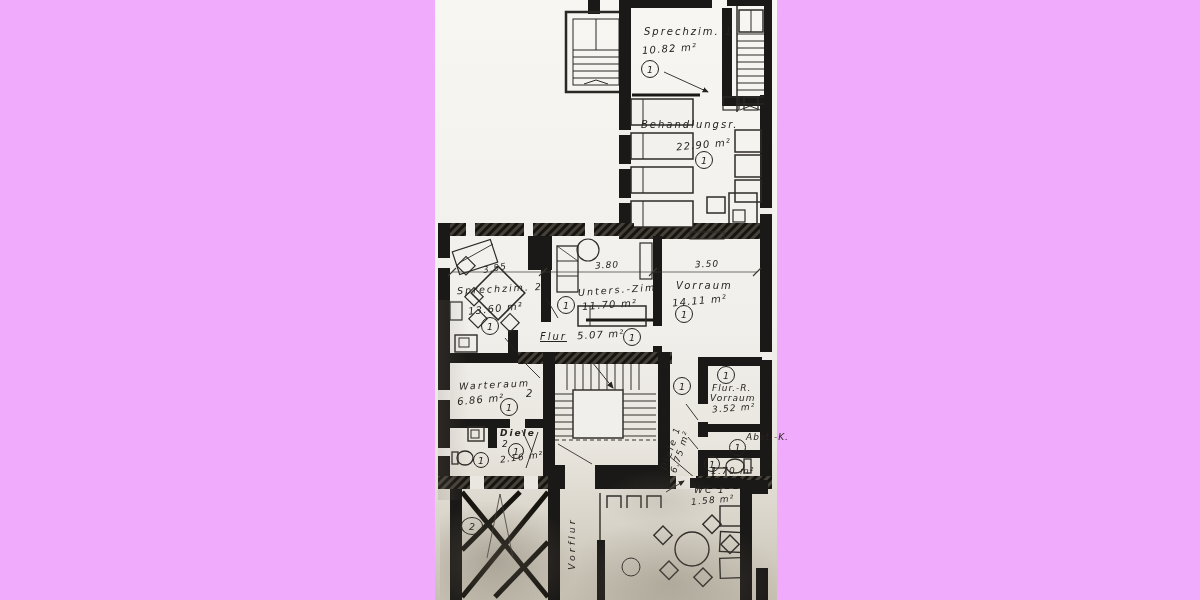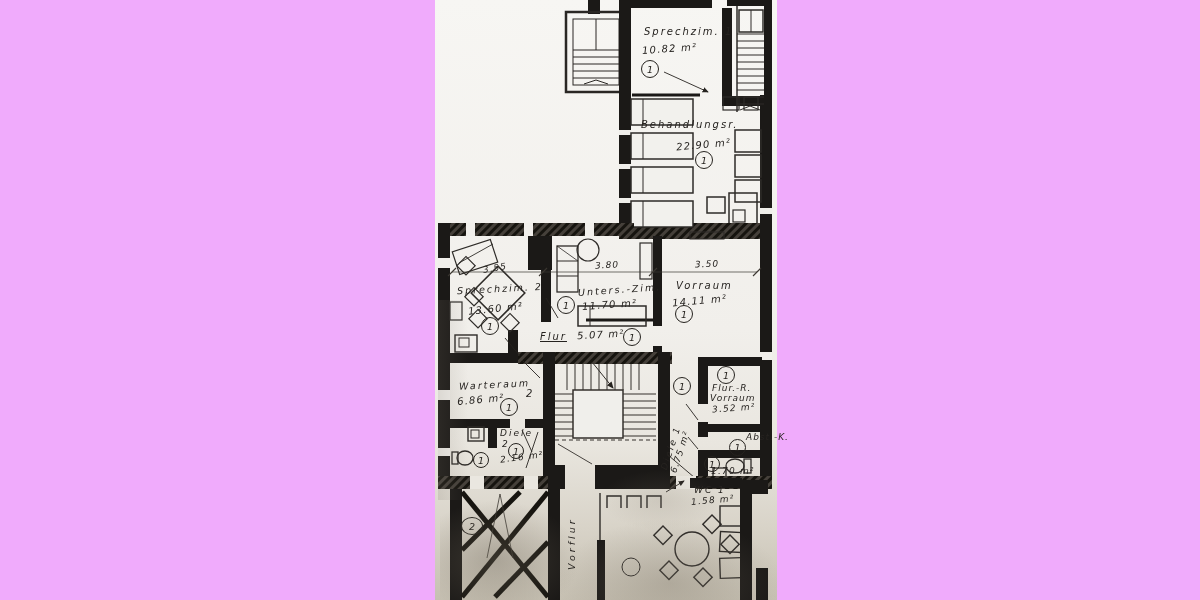--- a/index.html
+++ b/index.html
@@ -318,21 +318,21 @@
 
     <div class="lbl" style="left:540px;top:331px;text-decoration:underline;">Flur</div>
     <div class="lbl num" style="left:577px;top:329px;transform:rotate(-3deg);">5.07 m²</div>
     <div class="mk" style="left:623px;top:328px;">1</div>
 
     <div class="lbl" style="left:459px;top:379px;transform:rotate(-3deg);font-size:9.5px;">Warteraum</div>
     <div class="lbl num" style="left:526px;top:388px;">2</div>
     <div class="lbl num" style="left:457px;top:394px;transform:rotate(-5deg);">6.86 m²</div>
     <div class="mk" style="left:500px;top:398px;">1</div>
 
-    <div class="lbl" style="left:500px;top:428px;font-size:9px;">Diele</div>
+    <div class="lbl" style="left:500px;top:428px;font-size:9px;font-weight:bold;">Diele</div>
     <div class="lbl num" style="left:502px;top:439px;font-size:9px;">2</div>
     <div class="lbl num" style="left:500px;top:452px;transform:rotate(-7deg);font-size:9px;">2.16 m²</div>
     <div class="mk" style="left:508px;top:443px;width:14px;height:14px;">1</div>
     <div class="mk" style="left:473px;top:452px;width:14px;height:14px;">1</div>
 
     <div class="lbl vert" style="left:659px;top:468px;transform:rotate(-72deg);font-size:9px;line-height:10px;">
       <div>Diele 1</div>
       <div class="num" style="font-size:9px;">6.75 m²</div>
     </div>
     <div class="mk" style="left:673px;top:377px;">1</div>

